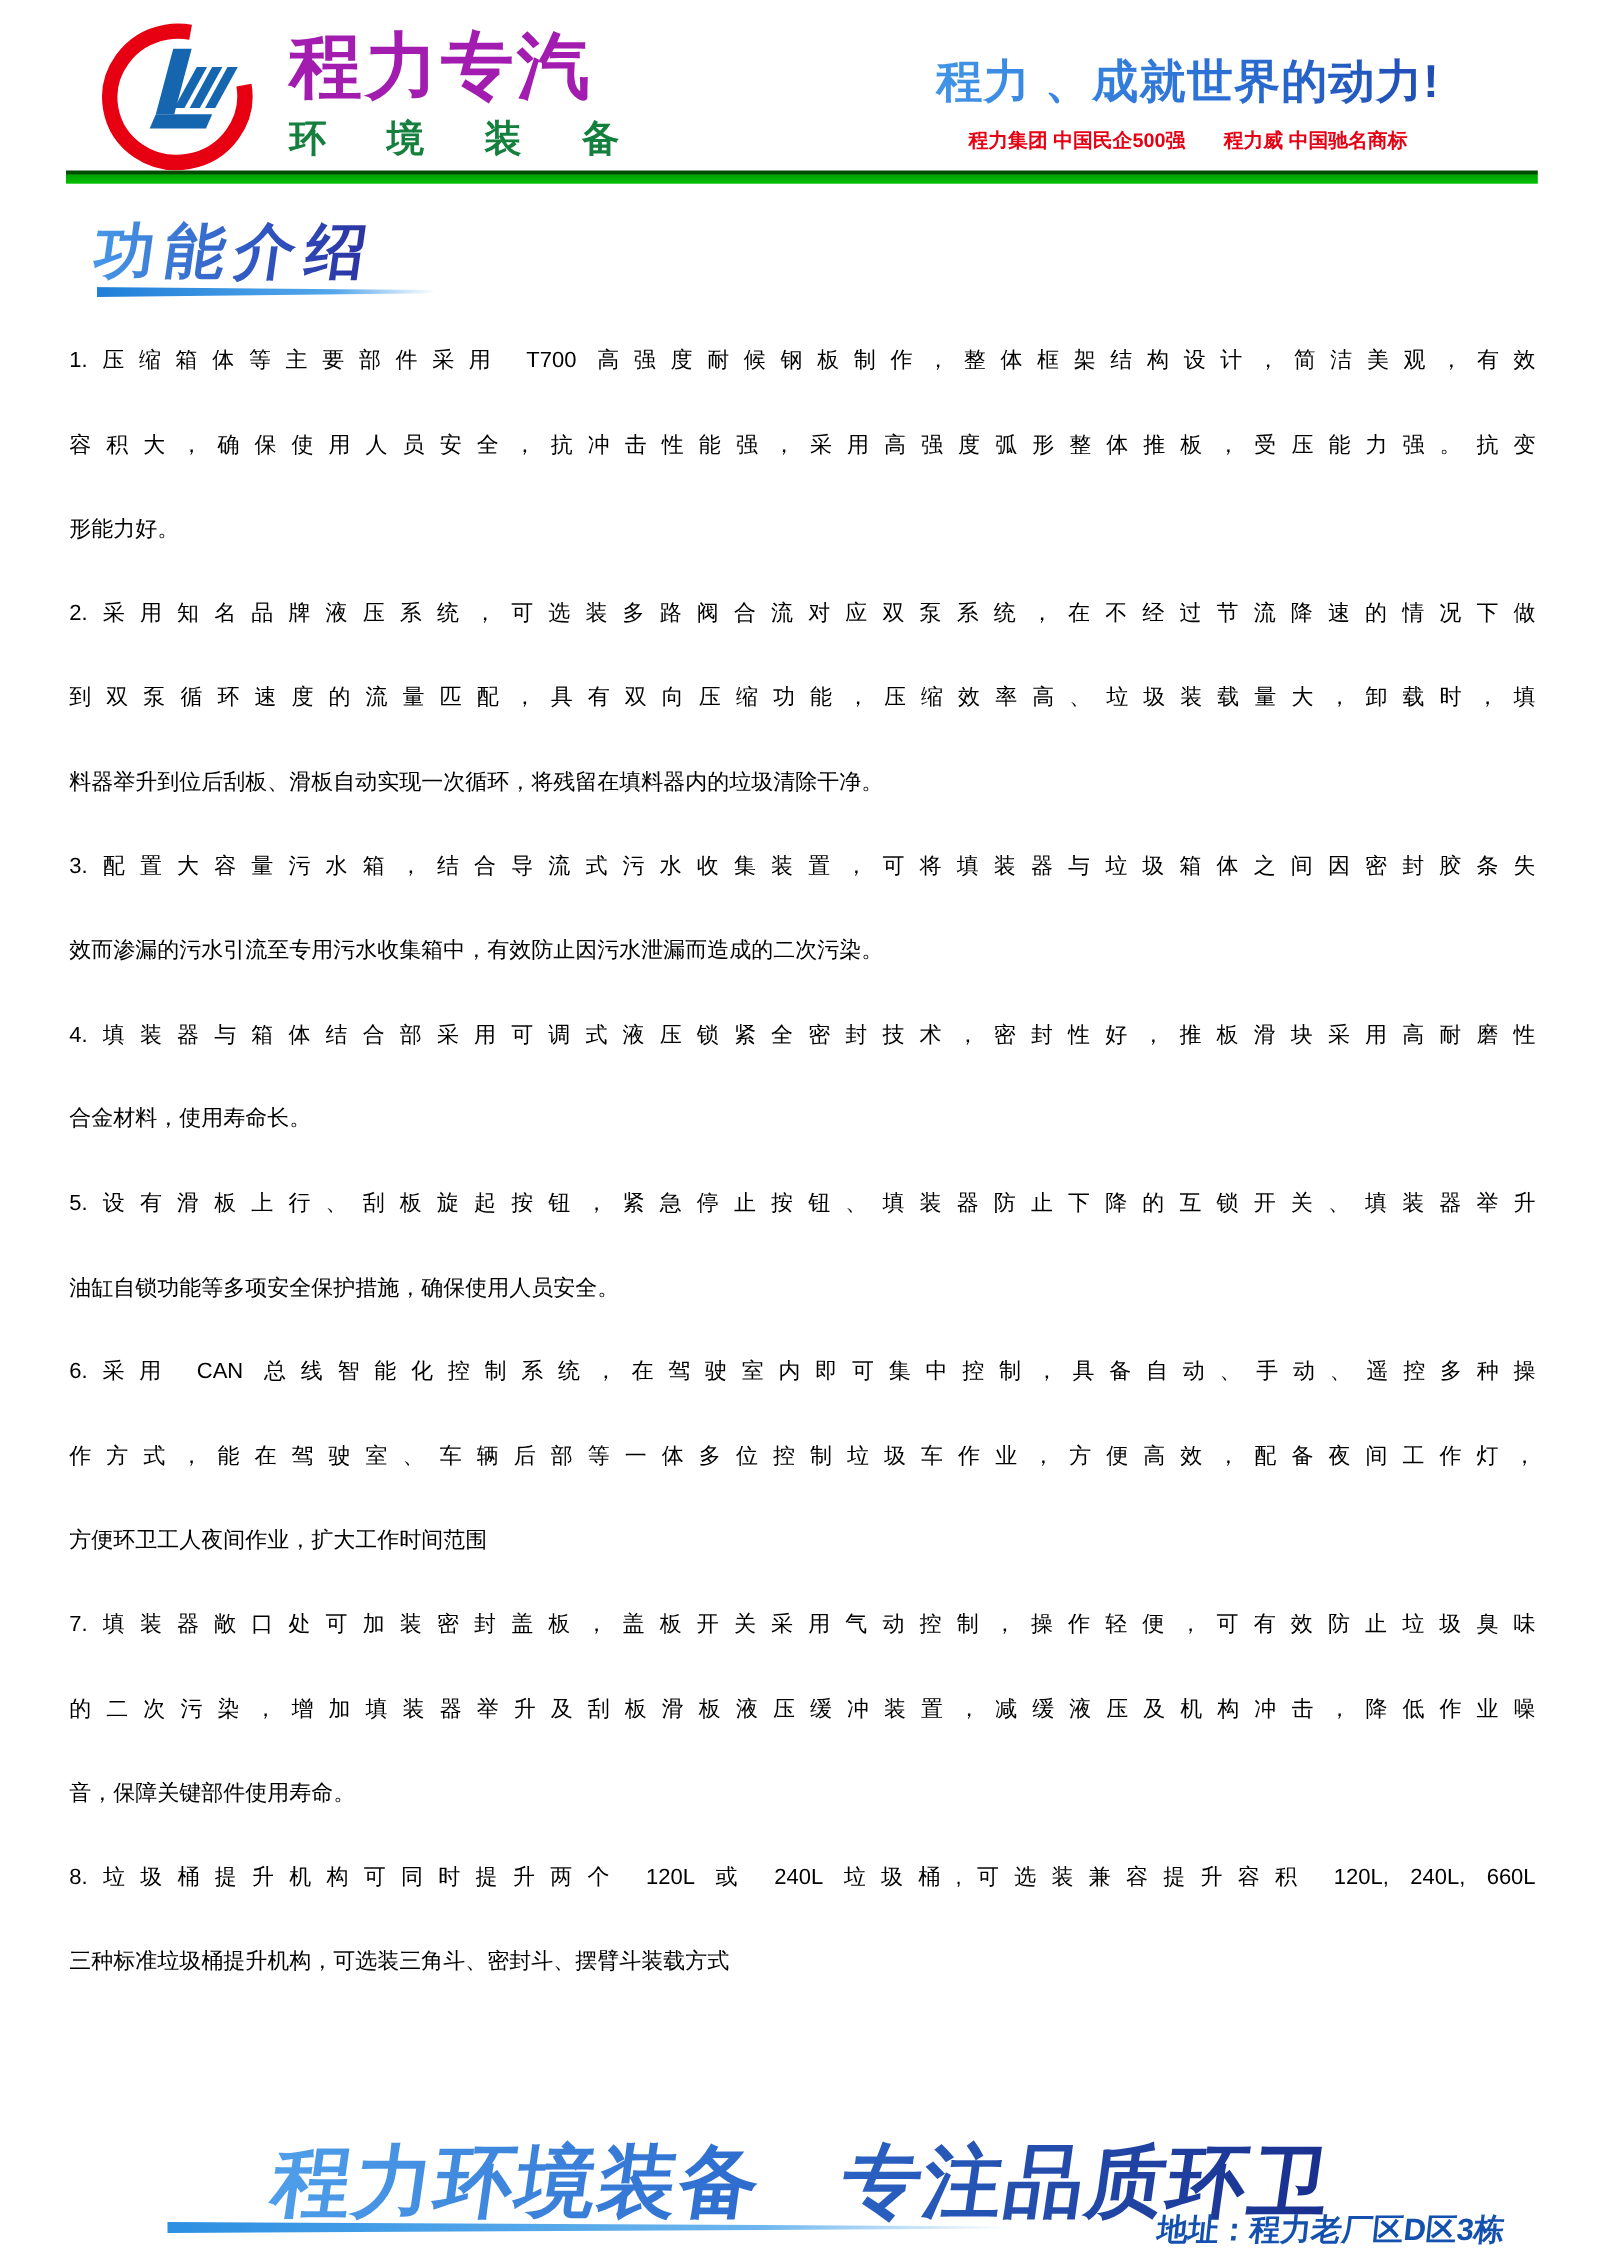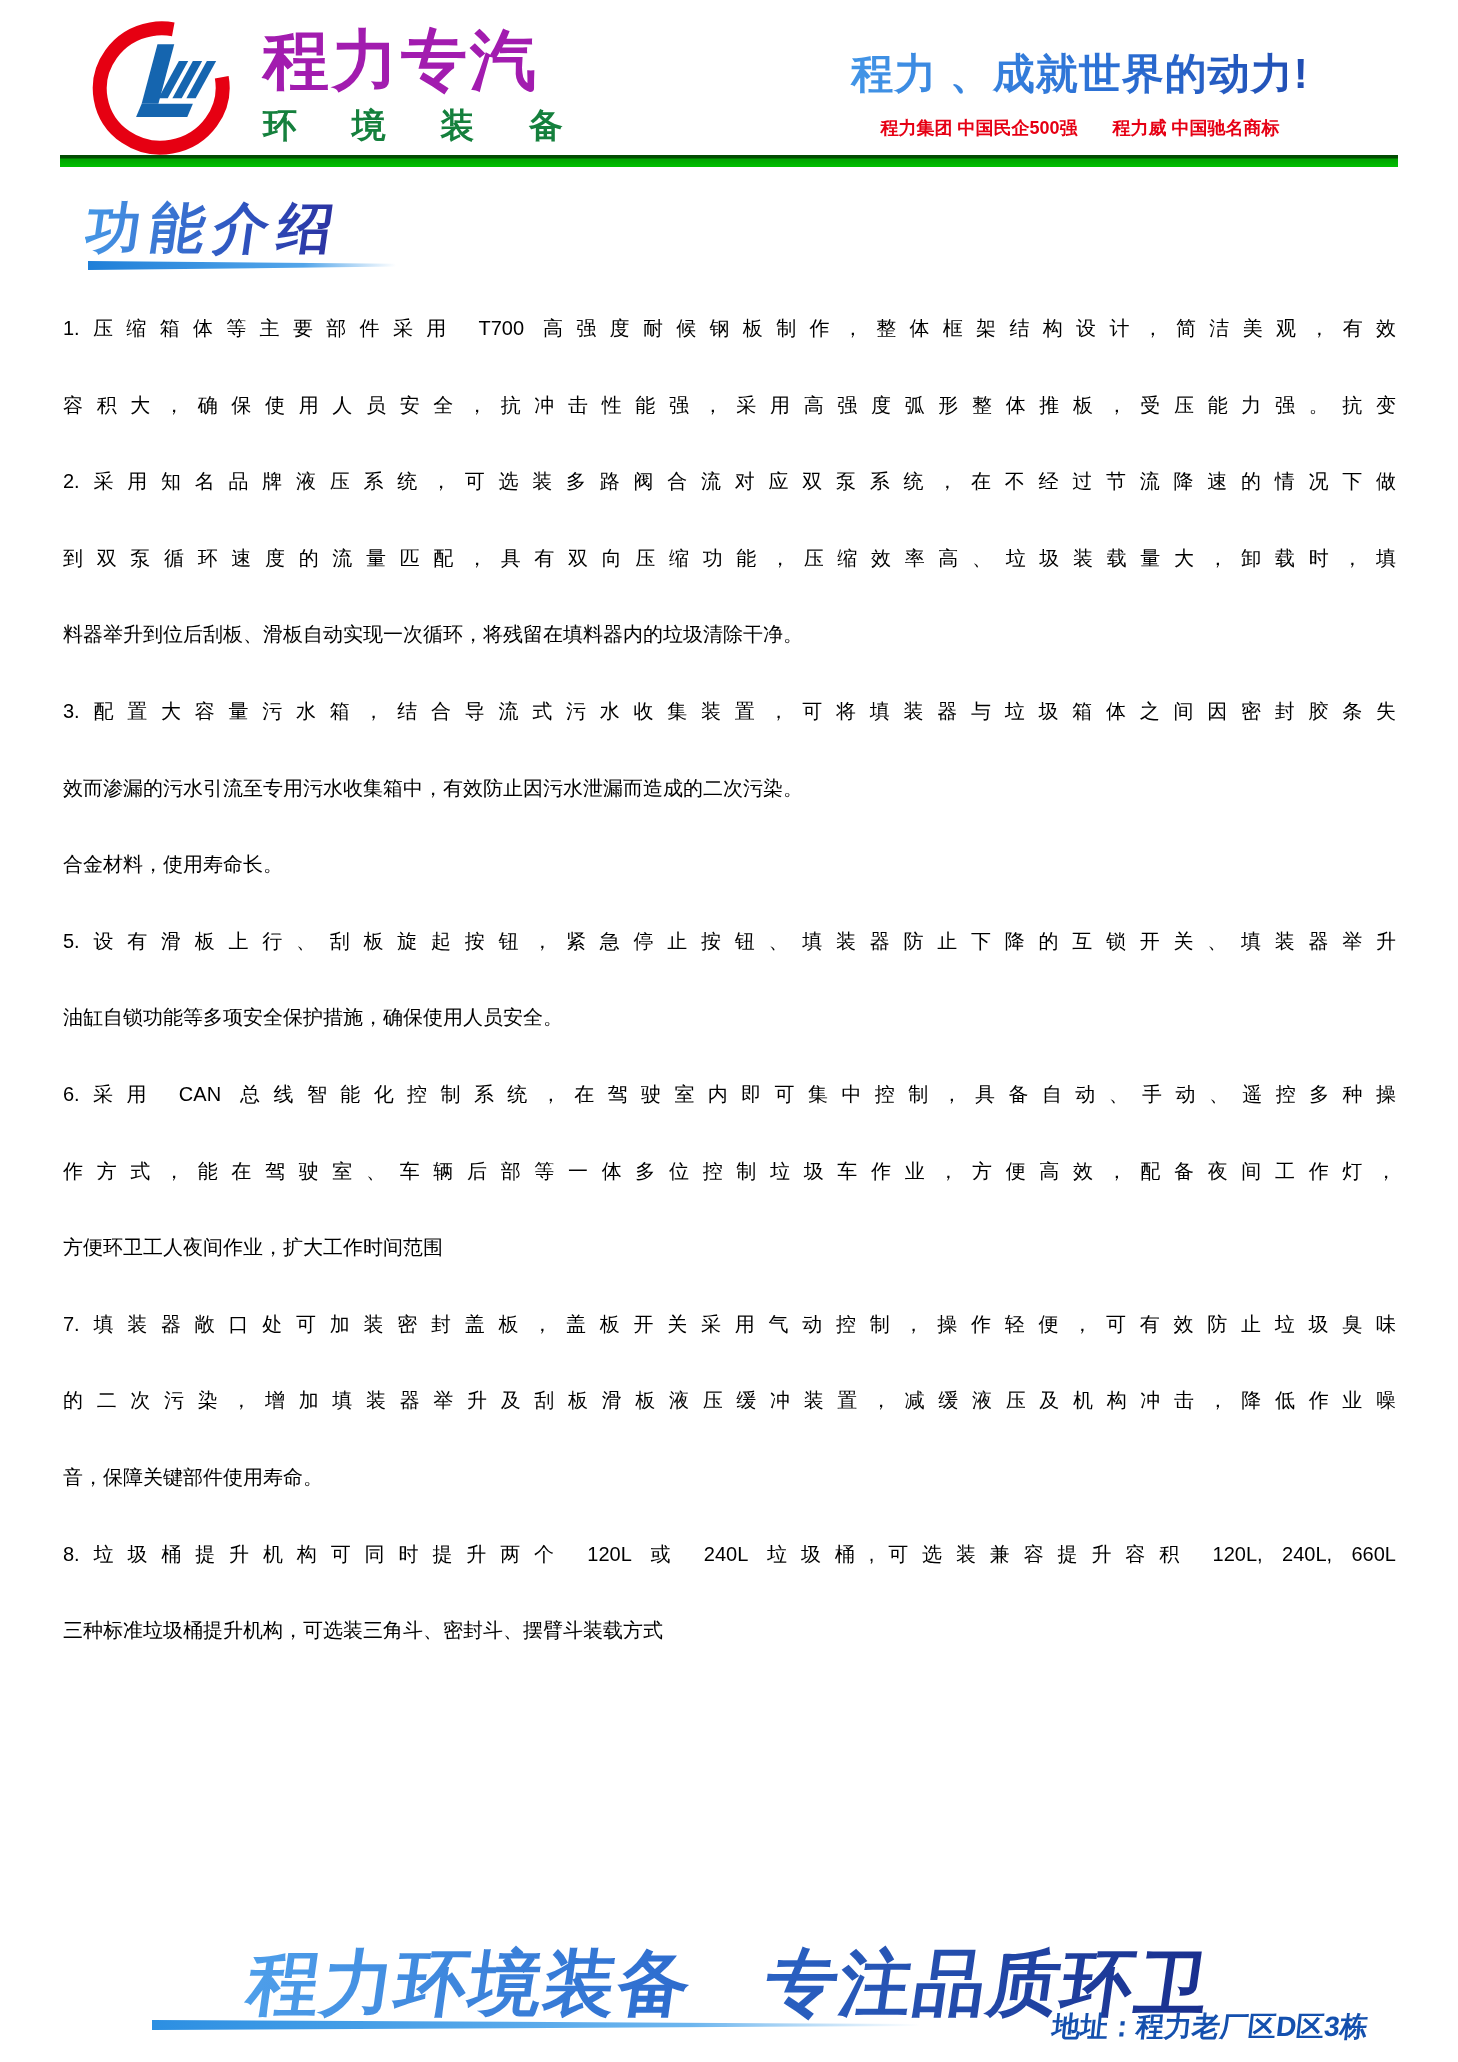--- a/index.html
+++ b/index.html
@@ -88,25 +88,27 @@
 </div>
 
 <div class="abs green-bar"></div>
 
 <div class="abs section-title title-grad">功能介绍</div>
 <div class="abs title-underline"></div>
 
 <div class="abs body-text">
   <div class="line fill">1.压缩箱体等主要部件采用 T700 高强度耐候钢板制作，整体框架结构设计，简洁美观，有效</div>
   <div class="line fill">容积大，确保使用人员安全，抗冲击性能强，采用高强度弧形整体推板，受压能力强。抗变</div>
+  <div class="line">形能力好。</div>
   <div class="line fill">2.采用知名品牌液压系统，可选装多路阀合流对应双泵系统，在不经过节流降速的情况下做</div>
   <div class="line fill">到双泵循环速度的流量匹配，具有双向压缩功能，压缩效率高、垃圾装载量大，卸载时，填</div>
   <div class="line">料器举升到位后刮板、滑板自动实现一次循环，将残留在填料器内的垃圾清除干净。</div>
   <div class="line fill">3.配置大容量污水箱，结合导流式污水收集装置，可将填装器与垃圾箱体之间因密封胶条失</div>
   <div class="line">效而渗漏的污水引流至专用污水收集箱中，有效防止因污水泄漏而造成的二次污染。</div>
+  <div class="line fill">4.填装器与箱体结合部采用可调式液压锁紧全密封技术，密封性好，推板滑块采用高耐磨性</div>
   <div class="line">合金材料，使用寿命长。</div>
   <div class="line fill">5.设有滑板上行、刮板旋起按钮，紧急停止按钮、填装器防止下降的互锁开关、填装器举升</div>
   <div class="line">油缸自锁功能等多项安全保护措施，确保使用人员安全。</div>
   <div class="line fill">6.采用 CAN 总线智能化控制系统，在驾驶室内即可集中控制，具备自动、手动、遥控多种操</div>
   <div class="line fill">作方式，能在驾驶室、车辆后部等一体多位控制垃圾车作业，方便高效，配备夜间工作灯，</div>
   <div class="line">方便环卫工人夜间作业，扩大工作时间范围</div>
   <div class="line fill">7.填装器敞口处可加装密封盖板，盖板开关采用气动控制，操作轻便，可有效防止垃圾臭味</div>
   <div class="line fill">的二次污染，增加填装器举升及刮板滑板液压缓冲装置，减缓液压及机构冲击，降低作业噪</div>
   <div class="line">音，保障关键部件使用寿命。</div>
   <div class="line fill">8.垃圾桶提升机构可同时提升两个 120L 或 240L 垃圾桶,可选装兼容提升容积 120L, 240L, 660L</div>

